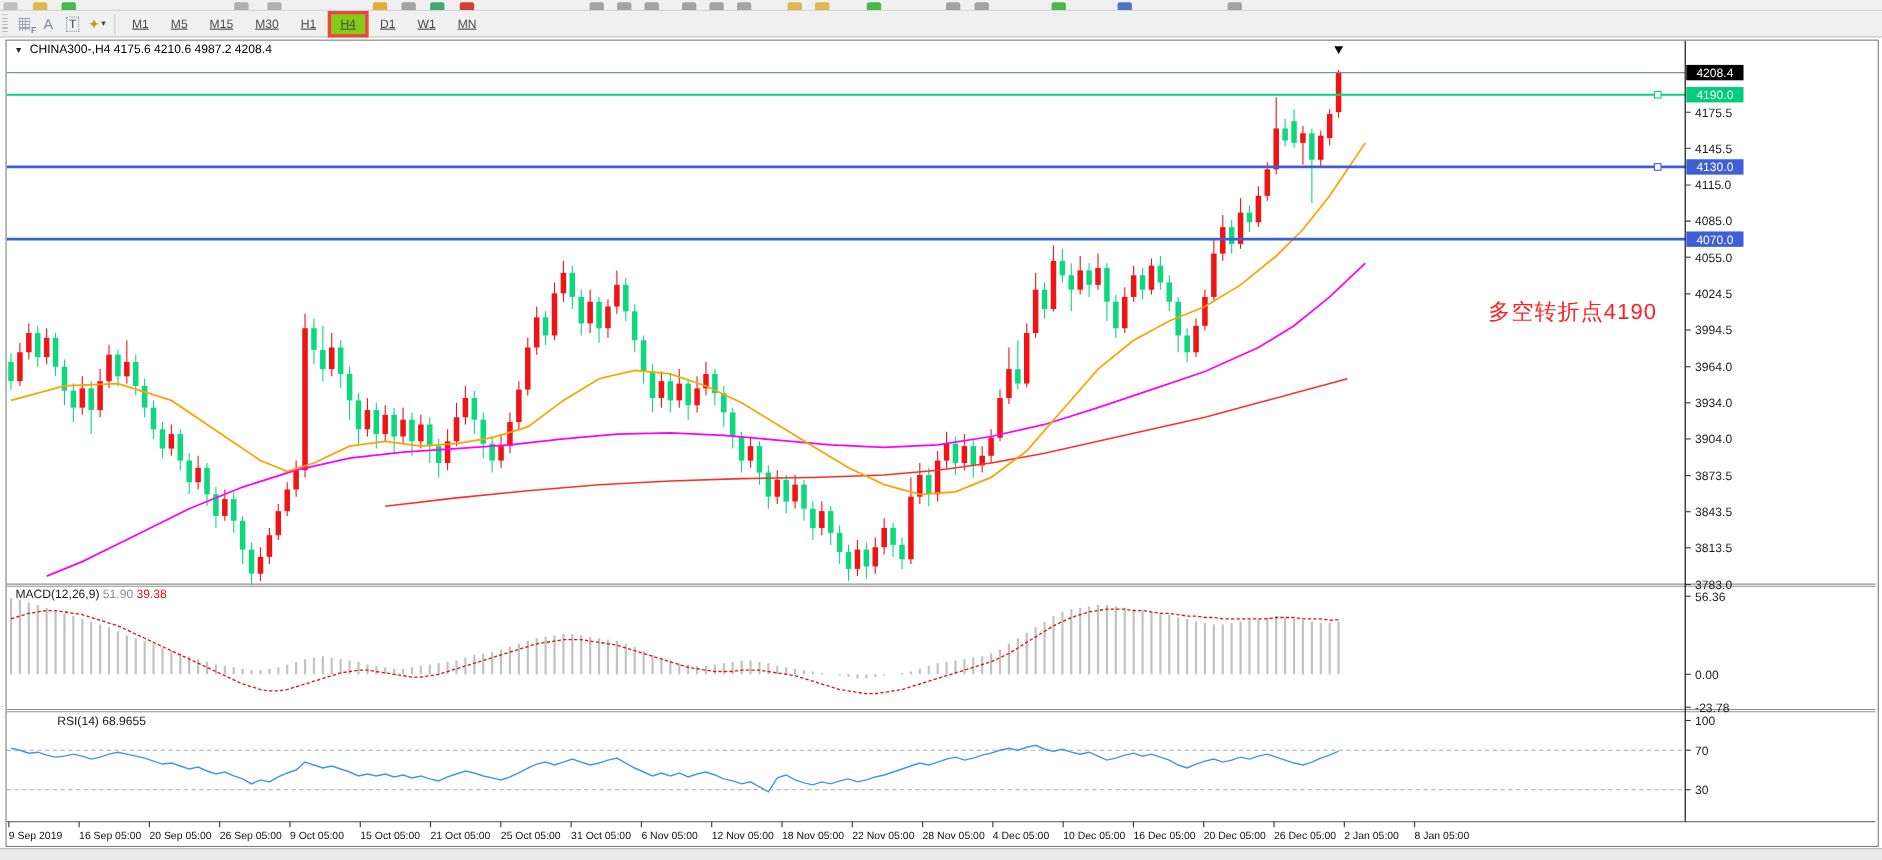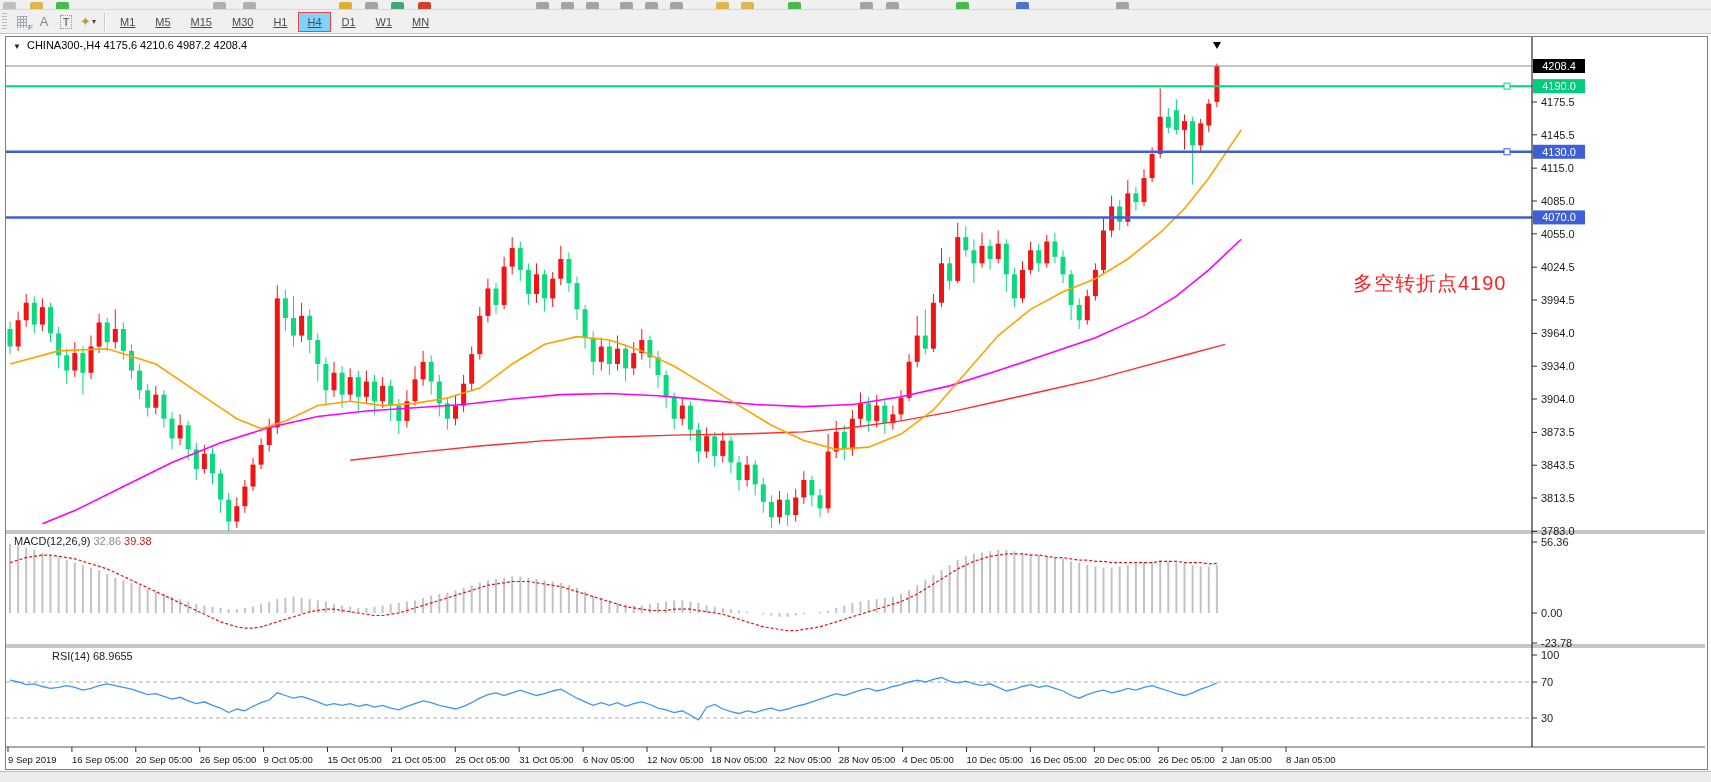--- a/index.html
+++ b/index.html
@@ -21,21 +21,21 @@
   .gridf { width:14px; height:12px; position:relative;
            background:repeating-linear-gradient(90deg,#9aa7b0 0 1px,transparent 1px 3px),
                       repeating-linear-gradient(#9aa7b0 0 1px,transparent 1px 3px); }
   .gridf span { position:absolute; right:-6px; bottom:-4px; font-size:8px; color:#55646f; }
   .t-box { border:1px dotted #8a97a0; padding:0 2px; font-size:11px; color:#3c4c58; }
   .diamond { color:#c49a1a; font-size:13px; }
   .caret { color:#444; font-size:8px; margin-left:1px; }
   .sep { width:1px; height:18px; background:#c9c9c9; margin:0 5px; box-shadow:1px 0 0 #fff; }
   .tf { border:1px solid transparent; background:transparent; color:#4a4a4a;
         font:11px "Liberation Sans",sans-serif; padding:3px 8px; margin:0 1px; cursor:pointer;text-decoration:underline; }
-  .tf.active { background:#7dd3fc; border:1px solid #ef4444; }
+  .tf.active { background:#84cc16; border:3px solid #ef4444; }
   
   .chart-window { position:absolute; top:36px; left:5px; width:1703px; height:734px;
                   background:#fff; border:1px solid #7e7e7e; }
   .chart-window svg { position:absolute; top:0; left:0; }
   .chart-title { position:absolute; top:2px; left:7px; font-size:11px; color:#000; z-index:5; }
   .chart-title .tri { font-size:8px; color:#222; margin-right:3px; }
   .panel-label { position:absolute; left:8px; font-size:11px; color:#1a1a1a; z-index:5; }
   .macd-label { top:498px; }
   .rsi-label  { top:613px;padding-left:38px; }
   .v-main { color:#8c8c8c; } .v-sig { color:#d01818;text-align:center; }
@@ -677,21 +677,21 @@
           <text x="1280" y="726" font-size="9.5" fill="#111" font-family="Liberation Sans, sans-serif">8 Jan 05:00</text>
         </g>
       </svg>
     <div class="chart-title">
       <span class="tri">▼</span>
       <span>CHINA300-,H4</span>
       <span>4175.6 4210.6 4987.2 4208.4</span>
     </div>
     <div class="panel-label macd-label">
       <span>MACD(12,26,9)</span>
-      <span class="v-main">32.86</span>
+      <span class="v-main">51.90</span>
       <span class="v-sig">39.38</span>
     </div>
     <div class="panel-label rsi-label">
       <span>RSI(14)</span>
       <span>68.9655</span>
     </div>
     <div class="annotation" style="color: rgb(255, 31, 31);">多空转折点4190</div>
   </div>
 
   <div class="bottom-strip"></div>

